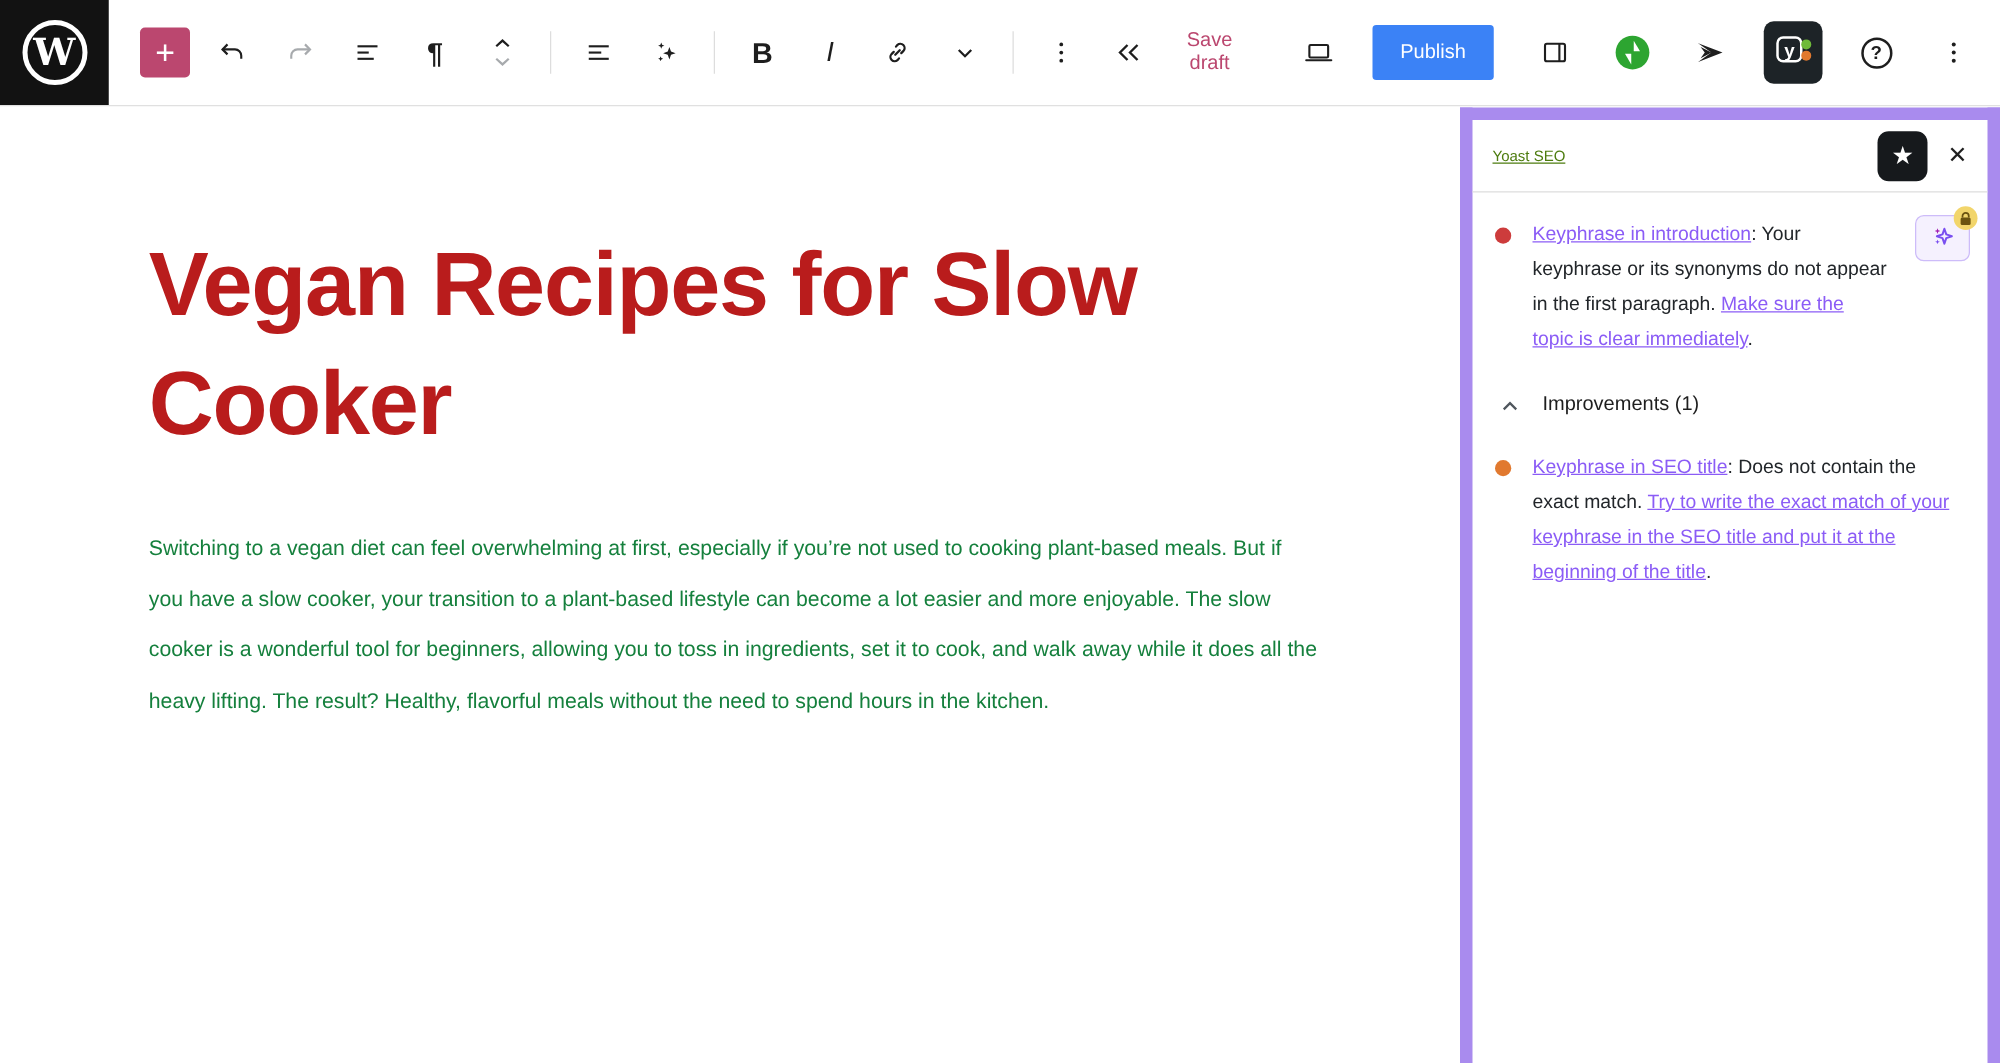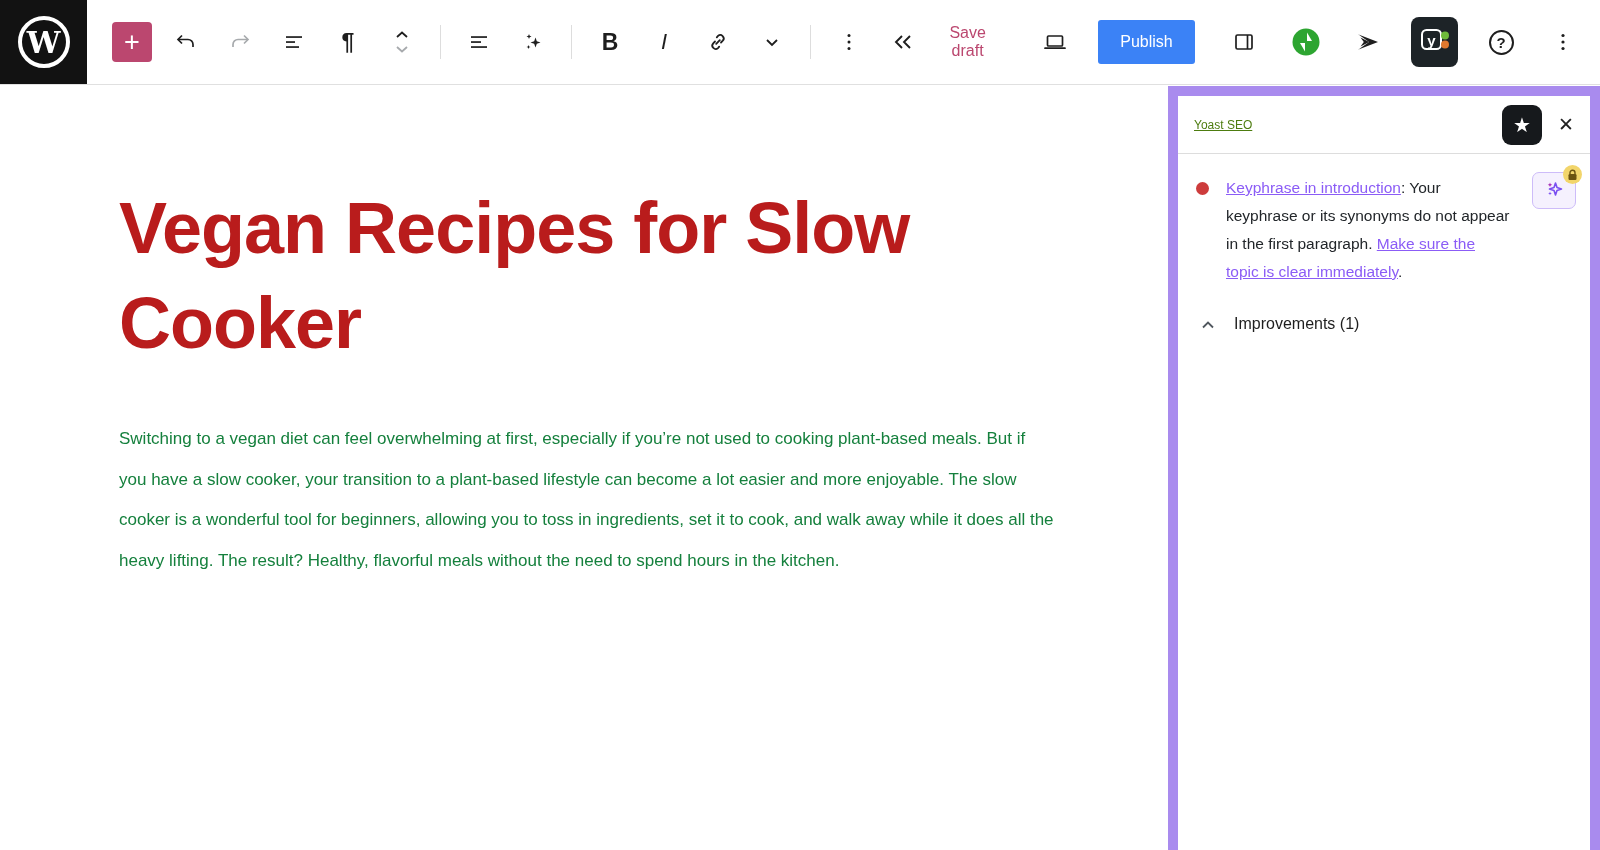--- a/index.html
+++ b/index.html
@@ -300,14 +300,18 @@
         </span>
       </button>
       <div class="section-row">
         <span class="chev-up">
           <svg width="20" height="20" viewBox="0 0 20 20" fill="none" stroke="currentColor" stroke-width="1.8">
             <path d="M5 12.5 L10 7.5 L15 12.5"></path>
           </svg>
         </span>
         <span class="section-label">Improvements (1)</span>
       </div>
+      <div class="yoast-item">
+        <span class="dot orange"></span>
+        <span class="item-text"><a>Keyphrase in SEO title</a>: Does not contain the exact match. <a>Try to write the exact match of your keyphrase in the SEO title and put it at the beginning of the title</a>.</span>
+      </div>
     </div>
 </aside>
 
 </body></html>

